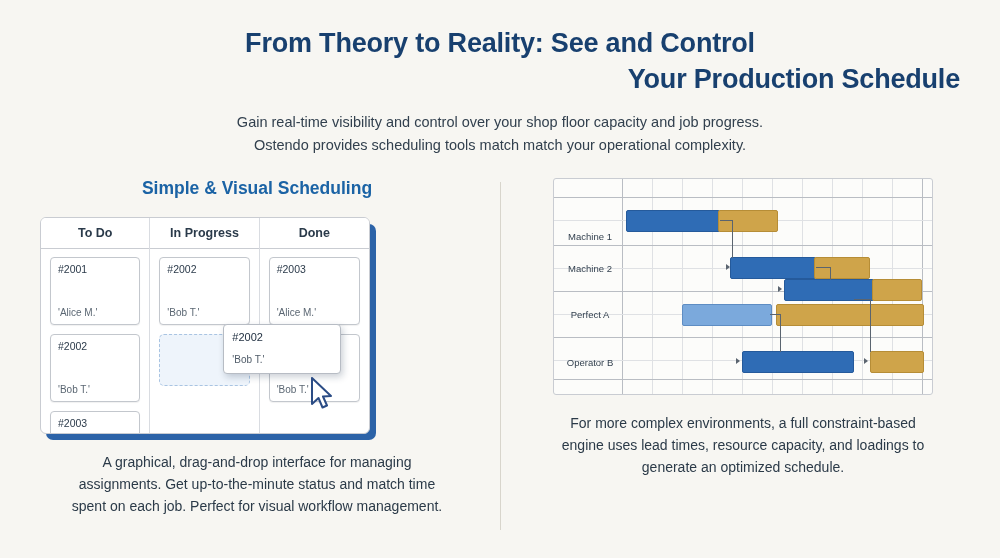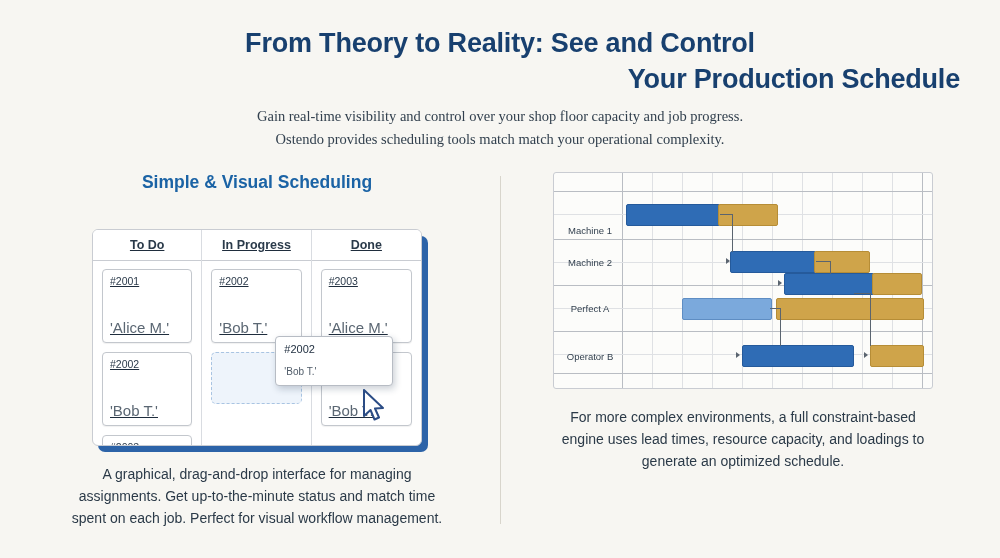--- a/index.html
+++ b/index.html
@@ -33,25 +33,24 @@
     font-weight: bold;
     color: #18406f;
     line-height: 1.32;
     letter-spacing: -0.2px;
   }
   .title .line2 {
     display: block;
     text-align: right;
   }
   .subtitle {
-    margin-top: 8px;
+    margin-top: 14px;
     font-size: 14.5px;
     color: #32404e;
     line-height: 1.55;
-    font-family: Liberation Serif, serif;
   }
   .subtitle .s2 { display: block; }
 
   
   .columns {
     display: flex;
     margin-top: 22px;
     position: relative;
   }
   .col {
@@ -68,28 +67,27 @@
     top: 4px;
     width: 1px;
     height: 348px;
     background: #d8d5cc;
   }
 
   .col-title {
     font-size: 17.5px;
     font-weight: bold;
     color: #1b63a5;
-    margin-bottom: 36px;
+    margin-bottom: 18px;
   }
 
   
   .kanban-wrap {
     display: flex;
-    justify-content: center;
-    text-decoration: underline;
+    justify-content: flex-start;
   }
   .kanban-shadow {
     position: relative;
     width: 330px;
   }
   .kanban-shadow:before {
     content: "";
     position: absolute;
     left: 6px;
     top: 7px;
@@ -141,21 +139,21 @@
     text-align: left;
     box-shadow: 0 1px 1px rgba(0,0,0,0.06);
   }
   .card .id {
     font-size: 10.5px;
     color: #2b3a4a;
     font-weight: normal;
     margin-bottom: 9px;
   }
   .card .who {
-    font-size: 15px;
+    font-size: 10px;
     color: #5b6773;
     margin-top: 32px;
   }
   .ghost {
     background: #eef4fb;
     border: 1px dashed #a9c4e2;
     border-radius: 5px;
     height: 50px;
   }
   .drag-card {

